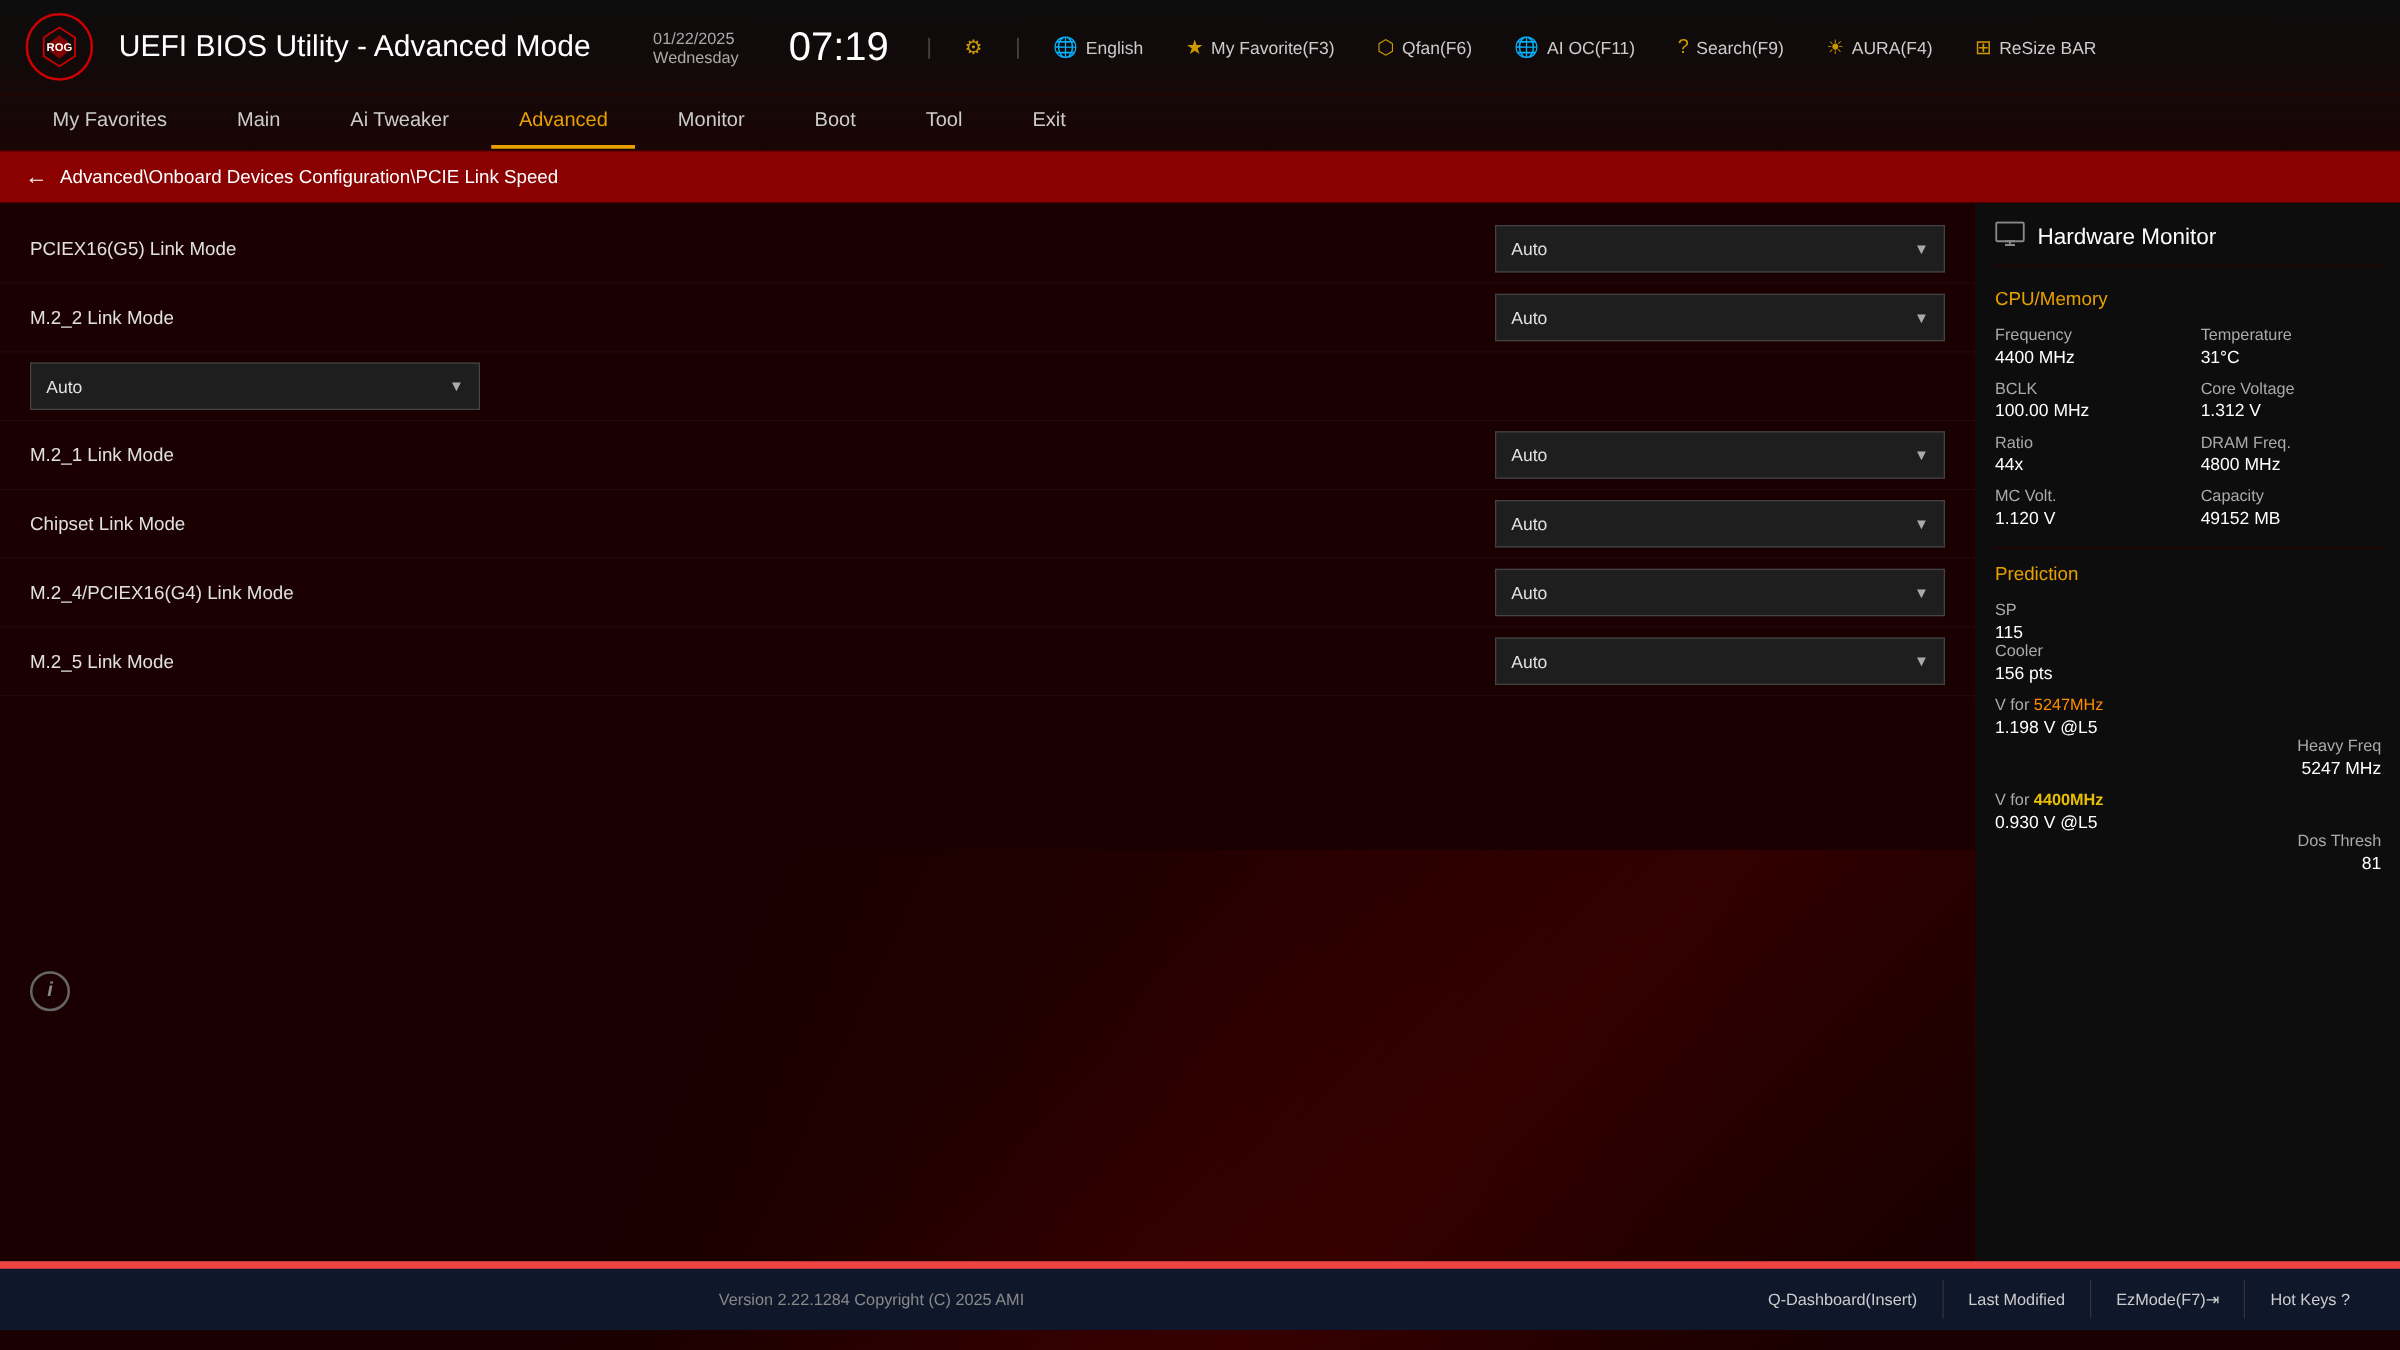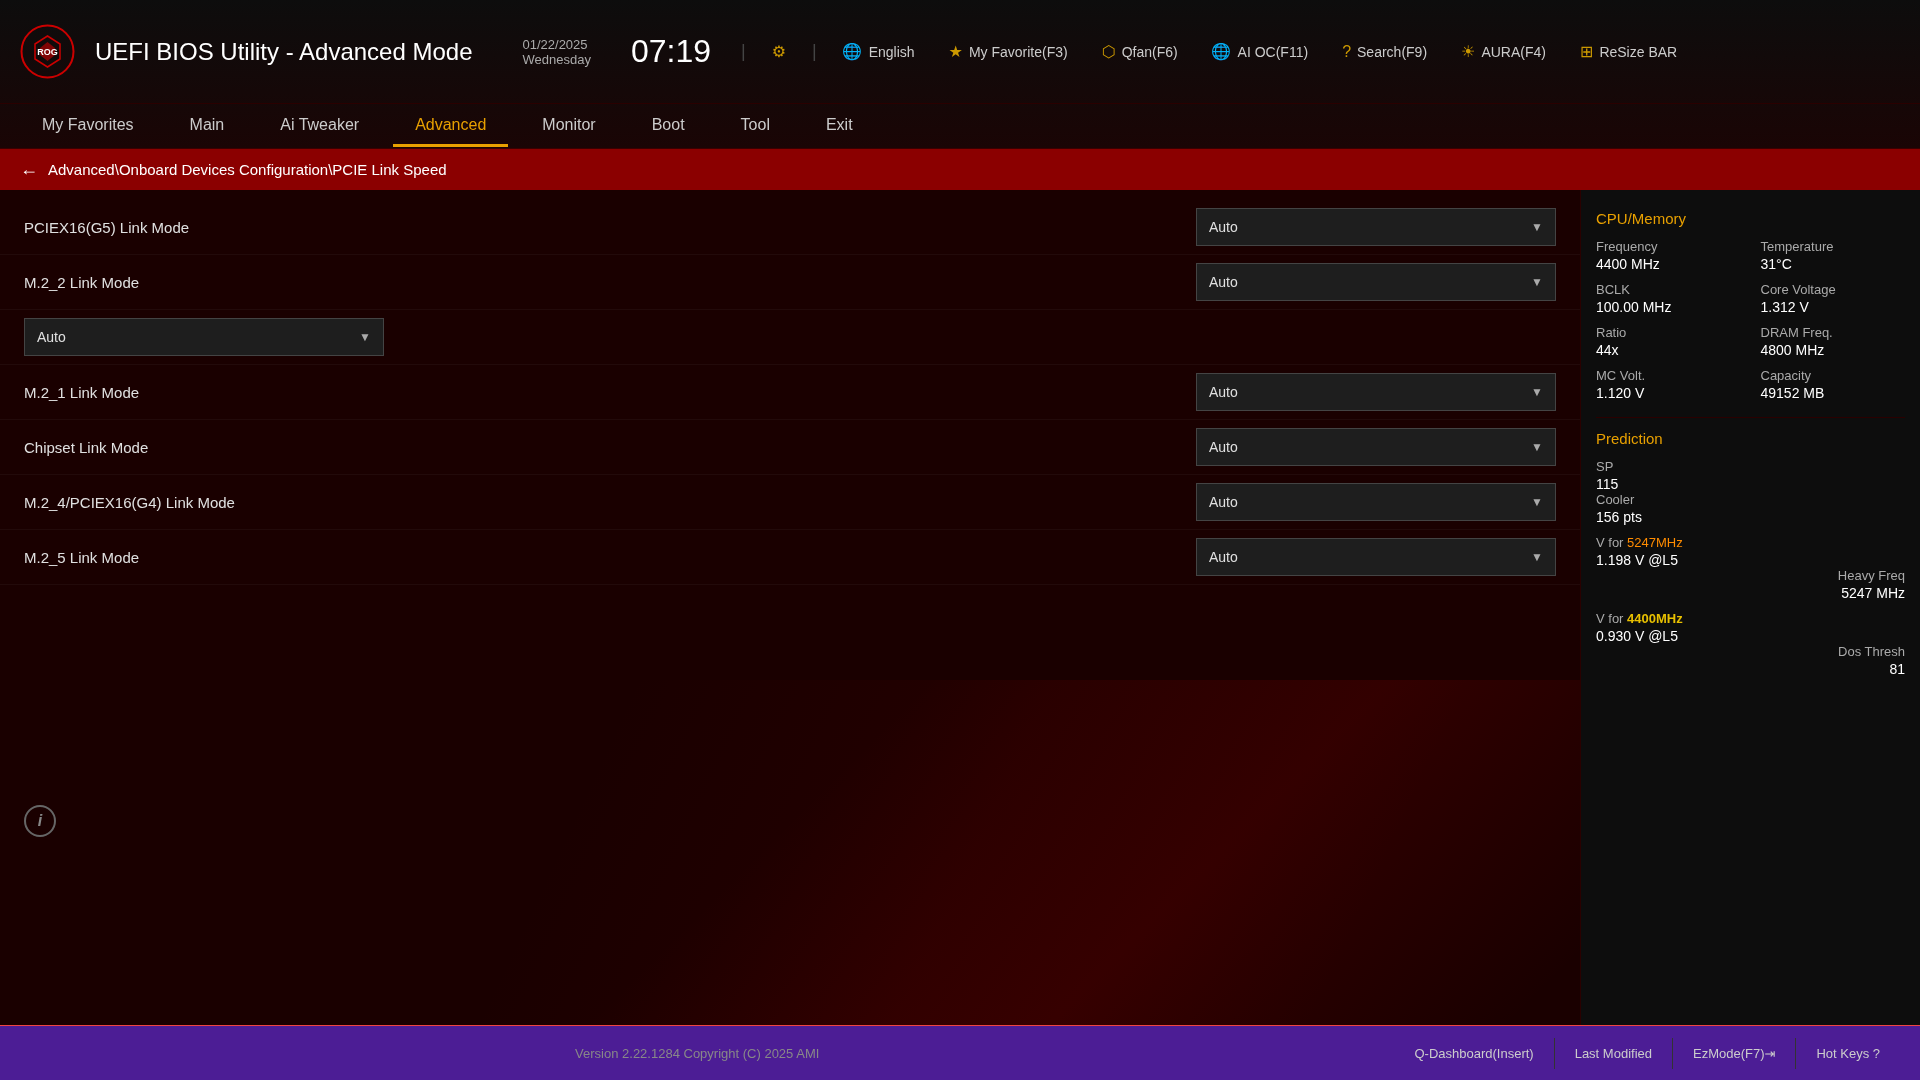--- a/index.html
+++ b/index.html
@@ -39,21 +39,21 @@
     .header {
       position: relative;
       z-index: 10;
       background: linear-gradient(180deg, #0d0d0d 0%, #1a0505 100%);
       border-bottom: 1px solid #3a0000;
     }
 
     .top-bar {
       display: flex;
       align-items: center;
-      height: 104px;
+      height: 76px;
       padding: 16px 20px;
       gap: 20px;
       border-bottom: 1px solid #2a0000;
     }
 
     .rog-logo {
       width: 55px;
       height: 55px;
       flex-shrink: 0;
     }
@@ -286,26 +286,26 @@
       margin-top: 26px;
     }
     .highlight-yellow {
       color: #e8c000;
       font-weight: bold;
     }
 
     
     .footer {
       position: absolute;
-      bottom: 0;
+      bottom: 16px;
       left: 0;
       right: 0;
       height: 55px;
-      background: #4c1d95;
-      border-top: 1px solid #ef4444;
+      background: #0f172a;
+      border-top: 6px solid #ef4444;
       display: flex;
       align-items: center;
       z-index: 10;
     }
 
     .footer-version {
       flex: 1;
       text-align: center;
       font-size: 13px;
       color: #888;
@@ -476,20 +476,31 @@
         </div>
       </div>
     </div>
 
     <div class="info-section" style="margin-top: 200px;">
       <div class="info-icon">i</div>
     </div>
   </div>
 
   <div class="hw-monitor">
+    <div class="hw-monitor-title">
+      <span>
+        <svg width="24" height="20" viewBox="0 0 24 20" fill="none">
+          <rect x="1" y="1" width="22" height="15" rx="1" stroke="#888" stroke-width="1.5"></rect>
+          <line x1="8" y1="16" x2="16" y2="16" stroke="#888" stroke-width="1.5"></line>
+          <line x1="12" y1="16" x2="12" y2="19" stroke="#888" stroke-width="1.5"></line>
+          <line x1="8" y1="19" x2="16" y2="19" stroke="#888" stroke-width="1.5"></line>
+        </svg>
+      </span>
+      <span>Hardware Monitor</span>
+    </div>
 
     <div class="hw-section-title">CPU/Memory</div>
 
     <div class="hw-grid">
       <div>
         <div class="hw-item-label">Frequency</div>
         <div class="hw-item-value">4400 MHz</div>
       </div>
       <div>
         <div class="hw-item-label">Temperature</div>

